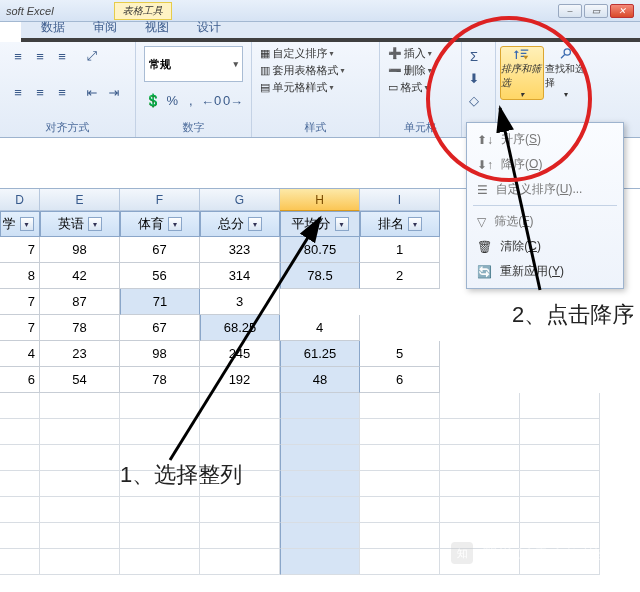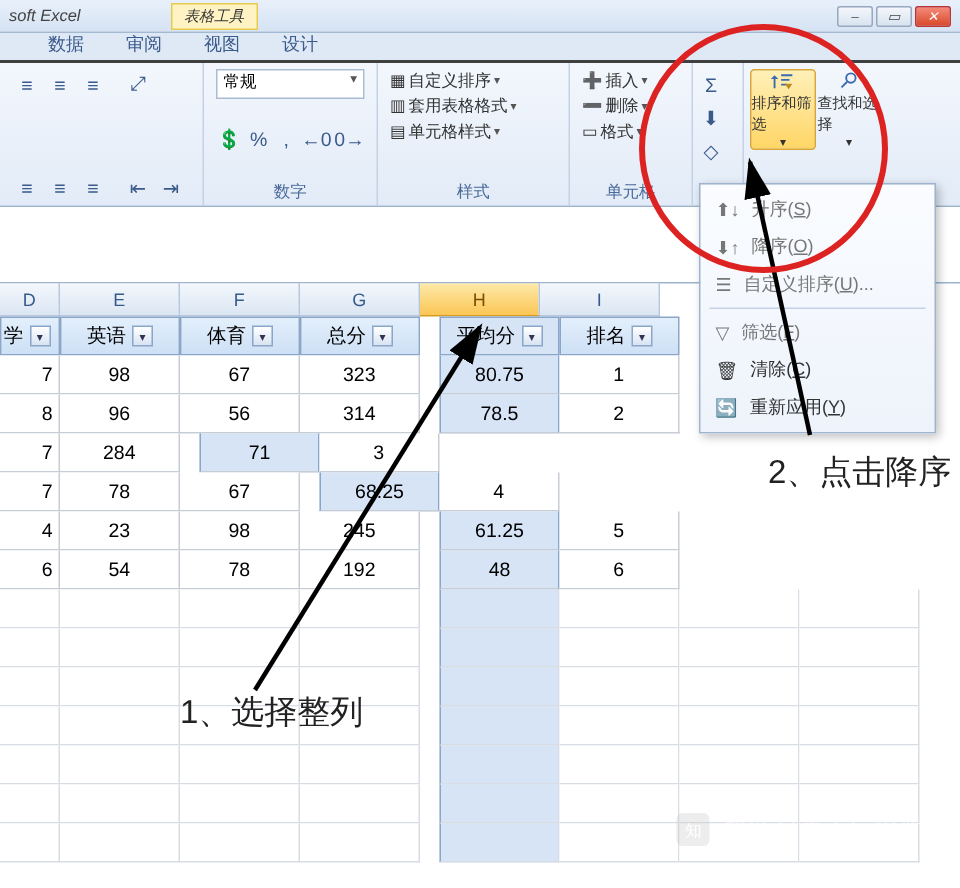--- a/index.html
+++ b/index.html
@@ -4,56 +4,56 @@
 <style>
   * { box-sizing: border-box; margin: 0; padding: 0; }
   body { font-family: "Microsoft YaHei", sans-serif; font-size: 12px; background: #fff; width: 640px; height: 592px; overflow: hidden; position: relative; }
   
   .titlebar { height: 22px; background: linear-gradient(#e8f0fa, #d6e3f4); display: flex; align-items: center; padding: 0 6px; font-size: 11px; color: #444; border-bottom: 1px solid #a3b8d1; font-style: italic; }
   .titlebar .tabtool { margin-left: 60px; background: #fff3c4; border: 1px solid #e6cc4a; padding: 1px 8px; font-size: 10px; color: #333; text-align: center; }
   .winbtns { margin-left: auto; display: flex; gap: 2px; }
   .winbtn { width: 24px; height: 14px; border: 1px solid #98a8c0; background: linear-gradient(#f4f7fb,#d8e3f0); border-radius: 2px; display: flex; align-items: center; justify-content: center; font-size: 9px; }
   .winbtn.close { background: linear-gradient(#f48a7a,#d94a2a); color: #fff; border-color: #b33; }
   
-  .ribbon-tabs { height: 20px; background: #dfe9f6; display: flex; align-items: flex-end; padding-left: 20px; font-size: 12px; color: #3b5b8c; border-bottom: 2px solid #404040; }
+  .ribbon-tabs { height: 20px; background: #dfe9f6; display: flex; align-items: flex-end; padding-left: 8px; font-size: 12px; color: #3b5b8c; border-bottom: 4px solid #404040; margin-left: 21px; }
   .ribbon-tab { padding: 2px 12px; }
   .ribbon-tab + .ribbon-tab { margin-left: 4px; }
   
   .ribbon { height: 96px; background: linear-gradient(#f3f7fd,#e2ebf7); border-bottom: 1px solid #9db3ce; display: flex; position: relative; }
   .group { border-right: 1px solid #c4d2e5; padding: 4px 8px 2px; display: flex; flex-direction: column; justify-content: space-between; }
   .group-label { text-align: center; font-size: 11px; color: #4a6a9a; margin-top: 2px; }
   .btns-row { display: flex; gap: 2px; }
   .ico { width: 20px; height: 20px; border: 1px solid transparent; display: flex; align-items: center; justify-content: center; font-size: 13px; color: #3a5a8a; border-radius: 2px; }
   .ico.big { width: 44px; height: 54px; flex-direction: column; font-size: 10px; color: #333; }
   .ico.big svg { width: 26px; height: 26px; }
-  .combo { height: 20px; border: 1px solid #a9bcd4; background: #fff; min-width: 80px; display: flex; align-items: flex-start; padding: 0 4px; font-size: 11px; }
+  .combo { height: 36px; border: 1px solid #a9bcd4; background: #fff; min-width: 80px; display: flex; align-items: center; padding: 0 4px; font-size: 11px; font-weight: bold; }
   .combo .arr { margin-left: auto; font-size: 9px; color: #555; }
   .stack { display: flex; flex-direction: column; gap: 2px; }
   .mini { display: flex; align-items: center; gap: 2px; font-size: 11px; color: #333; }
   .mini .arr { font-size: 8px; color: #555; }
-  .hl { background: linear-gradient(#fff0b8,#ffd666); border: 1px solid #dba630 !important; border-radius: 3px; }
+  .hl { background: linear-gradient(#fff0b8,#ffd666); border: 1px solid #dba630 !important; border-radius: 3px; font-style: italic; }
   
   .dropdown { position: absolute; right: 16px; top: 122px; width: 158px; background: linear-gradient(#fafcff,#eef3fb); border: 1px solid #9db3ce; box-shadow: 2px 2px 6px rgba(0,0,0,.25); padding: 4px 2px; z-index: 50; }
   .dropdown .item { display: flex; align-items: center; gap: 8px; padding: 4px 8px; font-size: 12px; color: #777; }
   .dropdown .item.en { color: #333; }
   .dropdown .sep { height: 1px; background: #c4d2e5; margin: 3px 4px; }
   .dropdown .underline { text-decoration: underline; }
   
   .sheet-area { position: relative; padding-top: 50px; padding-left: 0; }
   .col-headers { display: flex; border-top: 1px solid #9db3ce; }
   .col-h { width: 80px; height: 22px; background: linear-gradient(#f3f7fc,#dbe6f3); border-right: 1px solid #b6c7dd; border-bottom: 1px solid #b6c7dd; display: flex; align-items: center; justify-content: center; font-size: 12px; color: #375a8c; }
   .col-h.first { width: 40px; }
   .col-h.sel { background: linear-gradient(#fde9a8,#fbc655); color: #7a4b00; border-bottom-color: #d99a1f; }
   
   .data-row { display: flex; }
   .cell { width: 80px; height: 26px; border-right: 1px solid #c7cdd5; border-bottom: 1px solid #c7cdd5; display: flex; align-items: center; justify-content: center; font-size: 13px; background: #fff; position: relative; }
   .cell.first { width: 40px; justify-content: flex-end; padding-right: 4px; }
   .cell.hdr { background: linear-gradient(#e3effc,#cde0f5); border: 1px solid #8aa6c9; font-weight: 400; justify-content: center; }
   .cell.hdr .fbtn { width: 14px; height: 14px; border: 1px solid #8aa6c9; background: linear-gradient(#fff,#d8e4f2); margin-left: 4px; display: flex; align-items: center; justify-content: center; font-size: 8px; color: #335; }
-  .cell.sel-col { background: #d6e4f5; border-left: 1px solid #8aa6c9; border-right: 1px solid #8aa6c9; margin-left: 13px; }
+  .cell.sel-col { background: #d6e4f5; border-left: 1px solid #8aa6c9; border-right: 1px solid #8aa6c9; }
   .cell.empty { border-right: 1px solid #d8dde3; border-bottom: 1px solid #d8dde3; }
   
   .circle { position: absolute; right: 48px; top: 16px; width: 166px; height: 166px; border: 4px solid #d22; border-radius: 50%; z-index: 60; pointer-events: none; }
   
   .watermark { position: absolute; right: 12px; bottom: 28px; font-size: 16px; color: rgba(255,255,255,.85); opacity: .55; font-style: italic; display: flex; align-items: center; gap: 6px; }
   .watermark .zh { width: 22px; height: 22px; background: rgba(200,200,200,.6); border-radius: 4px; display: flex; align-items: center; justify-content: center; font-size: 11px; color: #fff; font-style: normal; }
   
   .annot { position: absolute; font-size: 22px; color: #222; z-index: 55; }
   svg.arrow { position: absolute; z-index: 54; }
 </style>
@@ -87,20 +87,21 @@
       <div class="ico">⤢</div>
     </div>
     <div class="btns-row">
       <div class="ico">≡</div>
       <div class="ico">≡</div>
       <div class="ico">≡</div>
       <div style="width:6px"></div>
       <div class="ico">⇤</div>
       <div class="ico">⇥</div>
     </div>
+    <div class="group-label">对齐方式</div>
   </div>
 
   <div class="group" style="width:116px">
     <div class="combo">
       <span>常规</span>
         <span class="arr">▾</span>
     </div>
     <div class="btns-row">
       <div class="ico">💲</div>
       <div class="ico">%</div>
@@ -251,29 +252,29 @@
       <div class="data-row">
         <div class="cell first">7</div>
         <div class="cell">98</div>
         <div class="cell">67</div>
         <div class="cell">323</div>
         <div class="cell sel-col">80.75</div>
         <div class="cell">1</div>
       </div>
       <div class="data-row">
         <div class="cell first">8</div>
-        <div class="cell">96</div>
+        <div class="cell">42</div>
         <div class="cell">56</div>
         <div class="cell">314</div>
         <div class="cell sel-col">78.5</div>
         <div class="cell">2</div>
       </div>
       <div class="data-row">
         <div class="cell first">7</div>
-        <div class="cell">284</div>
+        <div class="cell">87</div>
         <div class="cell sel-col">71</div>
         <div class="cell">3</div>
       </div>
       <div class="data-row">
         <div class="cell first">7</div>
         <div class="cell">78</div>
         <div class="cell">67</div>
         <div class="cell sel-col">68.25</div>
         <div class="cell">4</div>
       </div>

